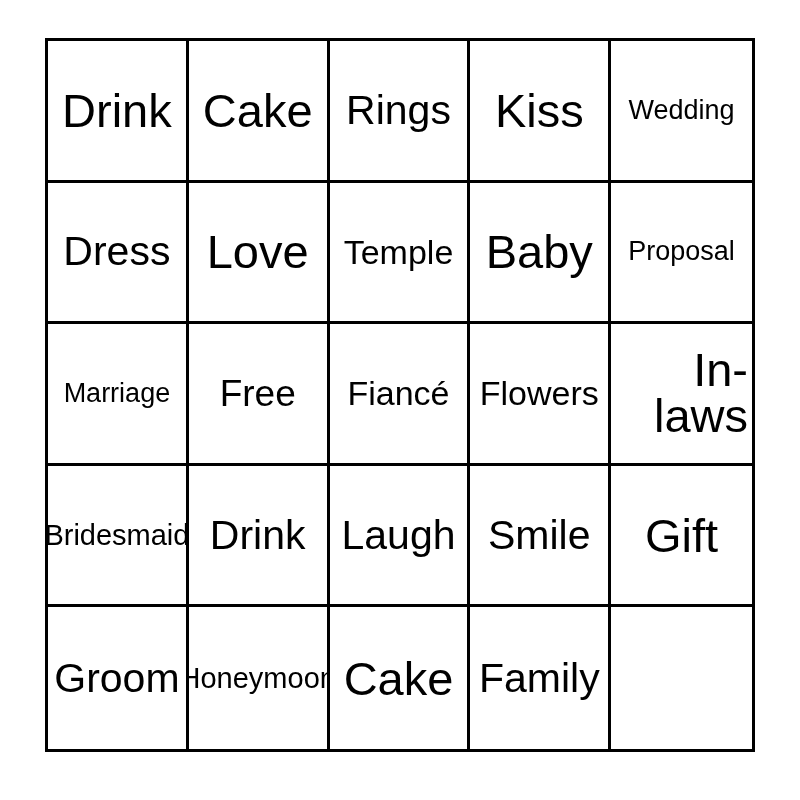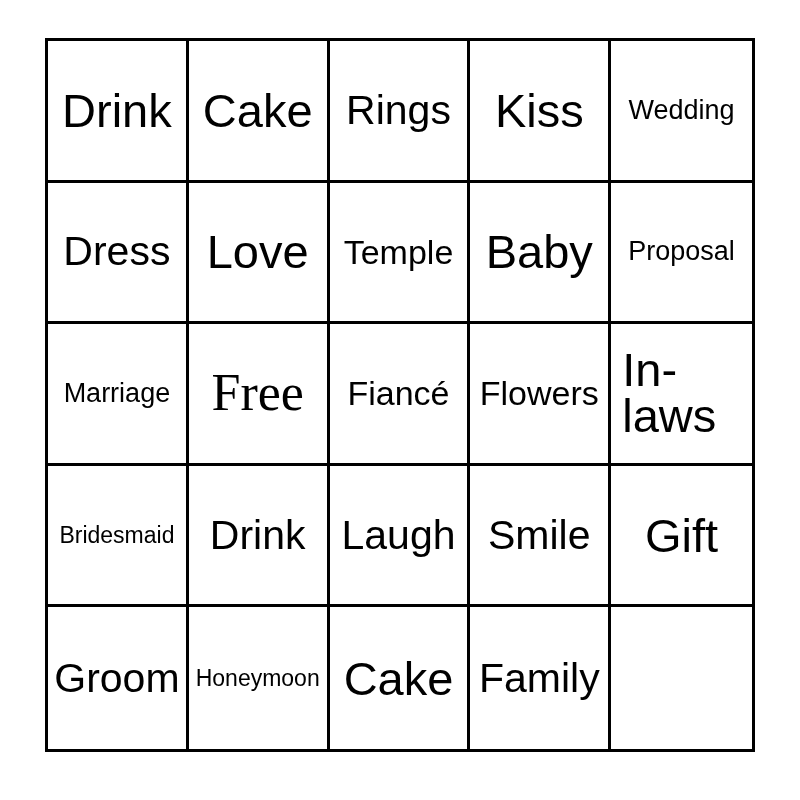--- a/index.html
+++ b/index.html
@@ -23,36 +23,36 @@
     grid-template-rows: repeat(5, 1fr);
     background: #ffffff;
   }
   .cell {
     border-right: 3px solid #000000;
     border-bottom: 3px solid #000000;
     box-sizing: border-box;
     display: flex;
     align-items: center;
     justify-content: center;
-    text-align: left;
+    text-align: right;
     overflow: hidden;
-    padding: 1px 11px;
+    padding: 1px 4px;
     line-height: 1.0;
     color: #000000;
   }
   .cell:nth-child(5n) { border-right: none; }
   .cell:nth-child(n+21) { border-bottom: none; }
 
   
-  .fs-xxl { font-size: 52px; font-family: Liberation Serif, serif; }
+  .fs-xxl { font-size: 37px; }
   .fs-xl  { font-size: 47px; }
   .fs-l   { font-size: 41px; }
   .fs-m   { font-size: 34px; }
   .fs-s   { font-size: 27px; }
-  .fs-xs  { font-size: 23px; }
+  .fs-xs  { font-size: 29px; }
   .wrap   { line-height: 0.98; }
 </style>
 </head>
 <body>
 
 <div id="bingo-card">
     <div class="cell fs-xl">Drink</div>
     <div class="cell fs-xl">Cake</div>
     <div class="cell fs-l">Rings</div>
     <div class="cell fs-xl">Kiss</div>

